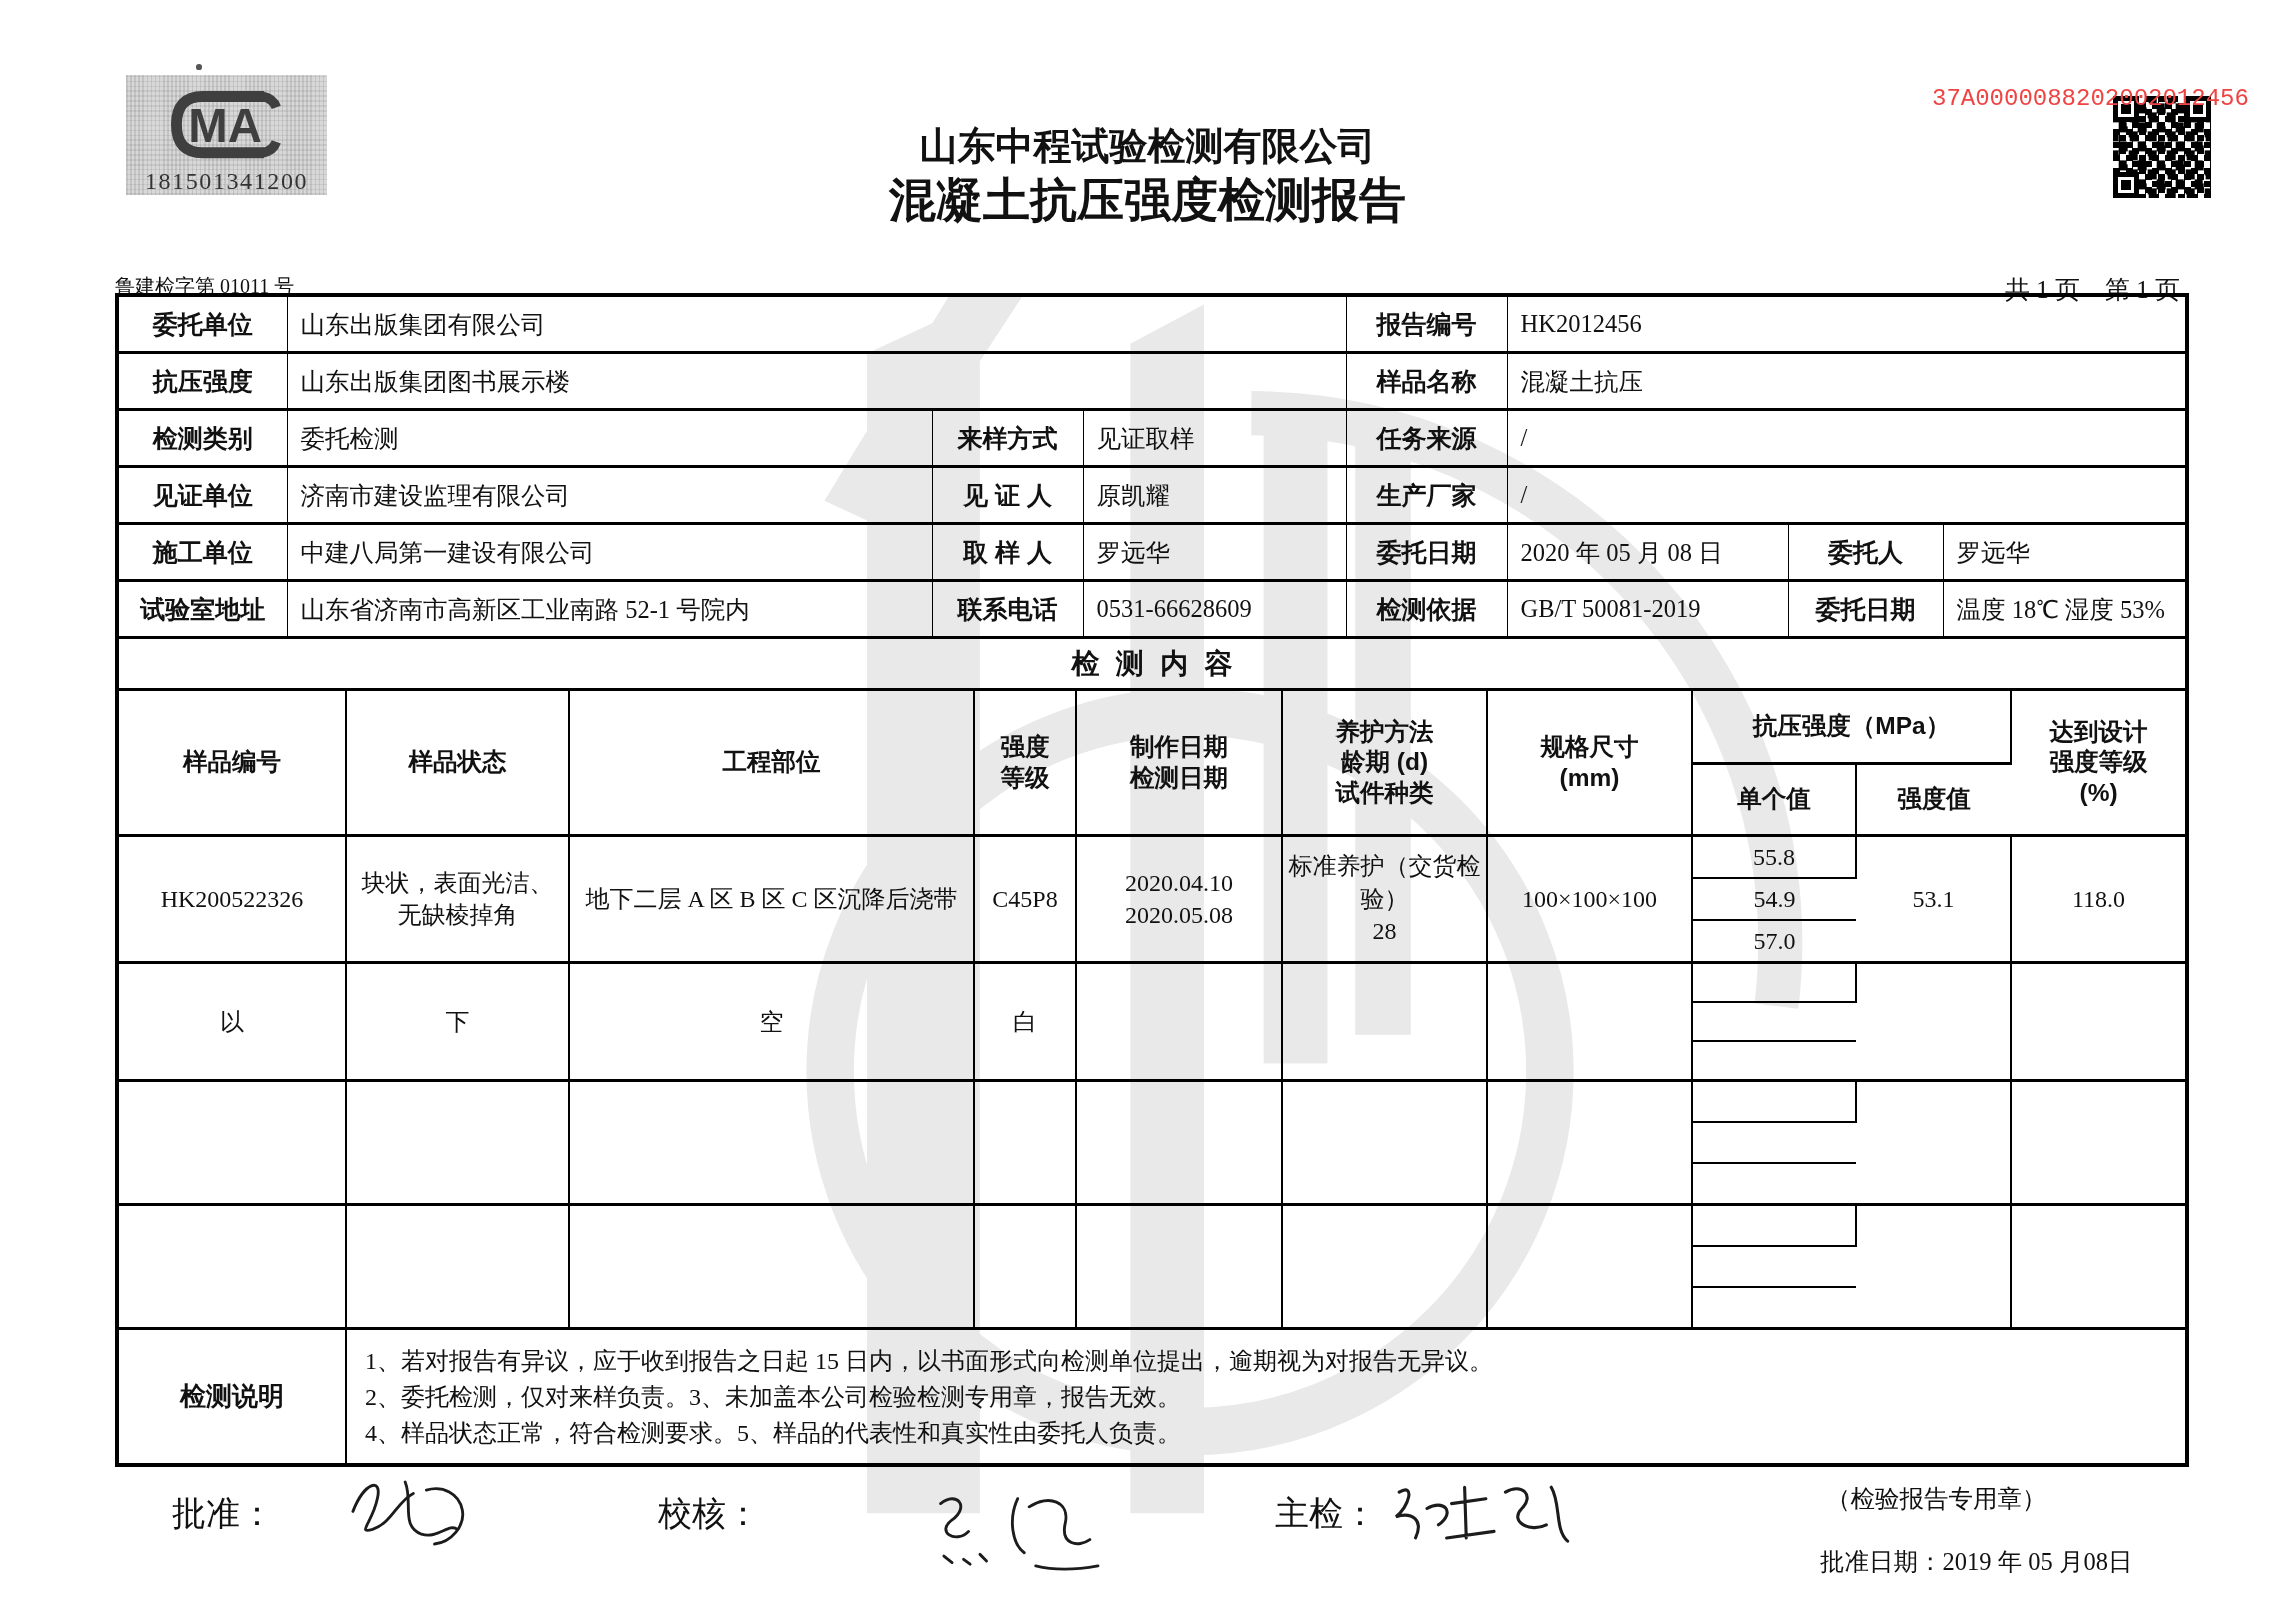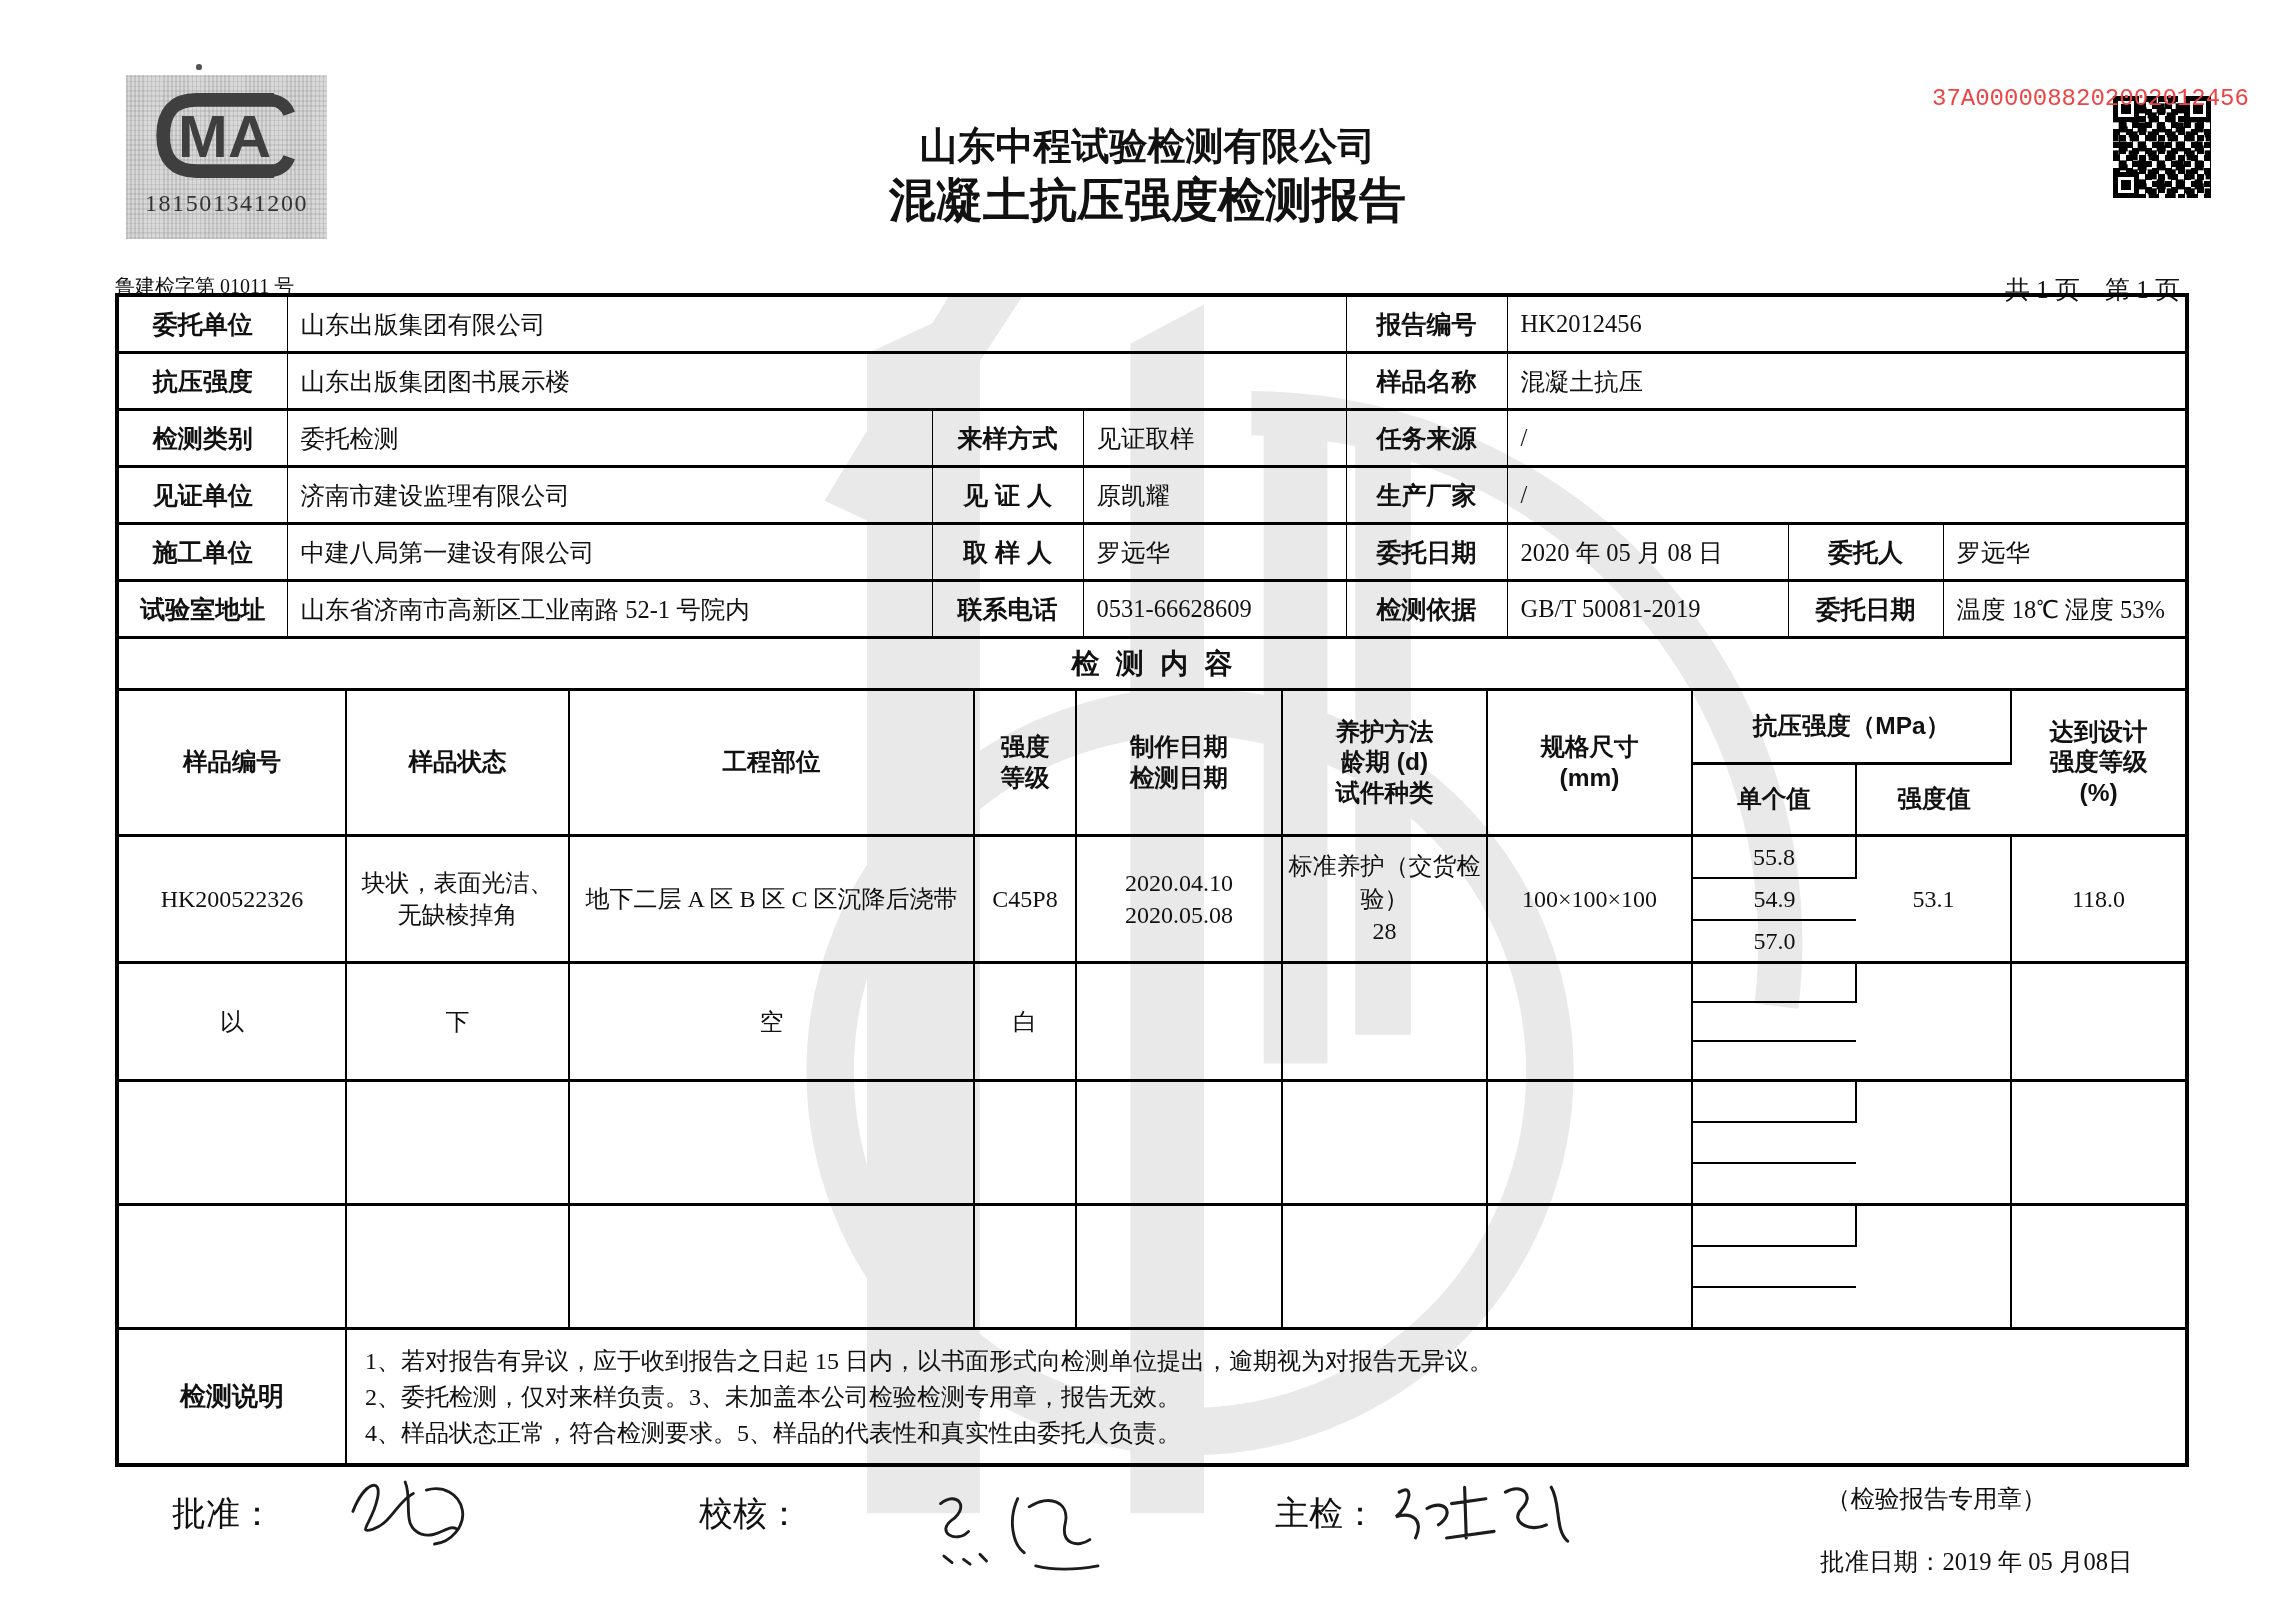--- a/index.html
+++ b/index.html
@@ -1,21 +1,21 @@
 <!DOCTYPE html>
 <html style="font-size:13px"><head>
 <meta charset="utf-8">
 <style>
   html,body{margin:0;padding:0;background:#fff;}
   body{width:2295px;height:1623px;position:relative;font-family:"Liberation Serif",serif;color:#111;}
   .page{position:absolute;inset:0;overflow:hidden;background:#fff;}
   
   .watermark{position:absolute;left:0;top:0;z-index:0;}
   
-  .cma{position:absolute;left:126px;top:75px;width:201px;height:164px;z-index:2;
+  .cma{position:absolute;left:126px;top:75px;width:201px;height:120px;z-index:2;
        background-color:#d8d8d8;
        background-image:repeating-linear-gradient(90deg,rgba(90,90,90,.16) 0 1.6px,transparent 1.6px 4.1px),
                         repeating-linear-gradient(0deg,rgba(90,90,90,.12) 0 1.6px,transparent 1.6px 4.9px);
        display:flex;flex-direction:column;align-items:center;justify-content:flex-start;}
   .cma svg{margin-top:8.2px;}
   .cma-code{font-family:"Liberation Serif",serif;font-size:24px;color:#333;letter-spacing:1.6px;margin-top:1.6px;}
   .spec-dot{position:absolute;left:196px;top:64px;width:5.7px;height:5.7px;background:#555;border-radius:50%;z-index:2;}
   
   .company-title{position:absolute;left:0;right:0;top:121px;text-align:center;
        font-family:"Liberation Sans",sans-serif;font-weight:bold;font-size:38px;z-index:1;}
@@ -308,21 +308,21 @@
 
   <div class="f-lbl" style="left:172px;top:1491px;">批准：</div>
   <svg class="sig" style="left:335px;top:1464px;" width="155" height="98" viewBox="0 0 190 120">
     <g fill="none" stroke="#1c1c1c" stroke-width="3.5" stroke-linecap="round">
       <path d="M22,58 C36,22 58,16 52,42 C46,72 26,86 46,80 C70,72 76,46 96,36"></path>
       <path d="M86,22 C96,46 80,76 106,86 C126,92 140,72 150,80"></path>
       <path d="M112,32 C132,26 152,36 156,56 C160,76 142,96 122,98"></path>
     </g>
   </svg>
 
-  <div class="f-lbl" style="left:699px;top:1491px;">校核：</div>
+  <div class="f-lbl" style="left:658px;top:1491px;">校核：</div>
   <svg class="sig" style="left:916px;top:1469px;" width="205" height="115" viewBox="0 0 250 140">
     <g fill="none" stroke="#1c1c1c" stroke-width="3.5" stroke-linecap="round">
       <path d="M30,42 C50,26 66,46 44,62 C24,76 48,92 64,76"></path>
       <path d="M34,106 l10,8 M58,110 l8,6 M78,104 l8,8"></path>
       <path d="M124,36 C112,62 118,92 132,102"></path>
       <path d="M138,46 C162,30 188,40 182,66 C176,92 198,96 212,86"></path>
       <path d="M146,118 C170,124 200,122 222,118"></path>
     </g>
   </svg>
 

